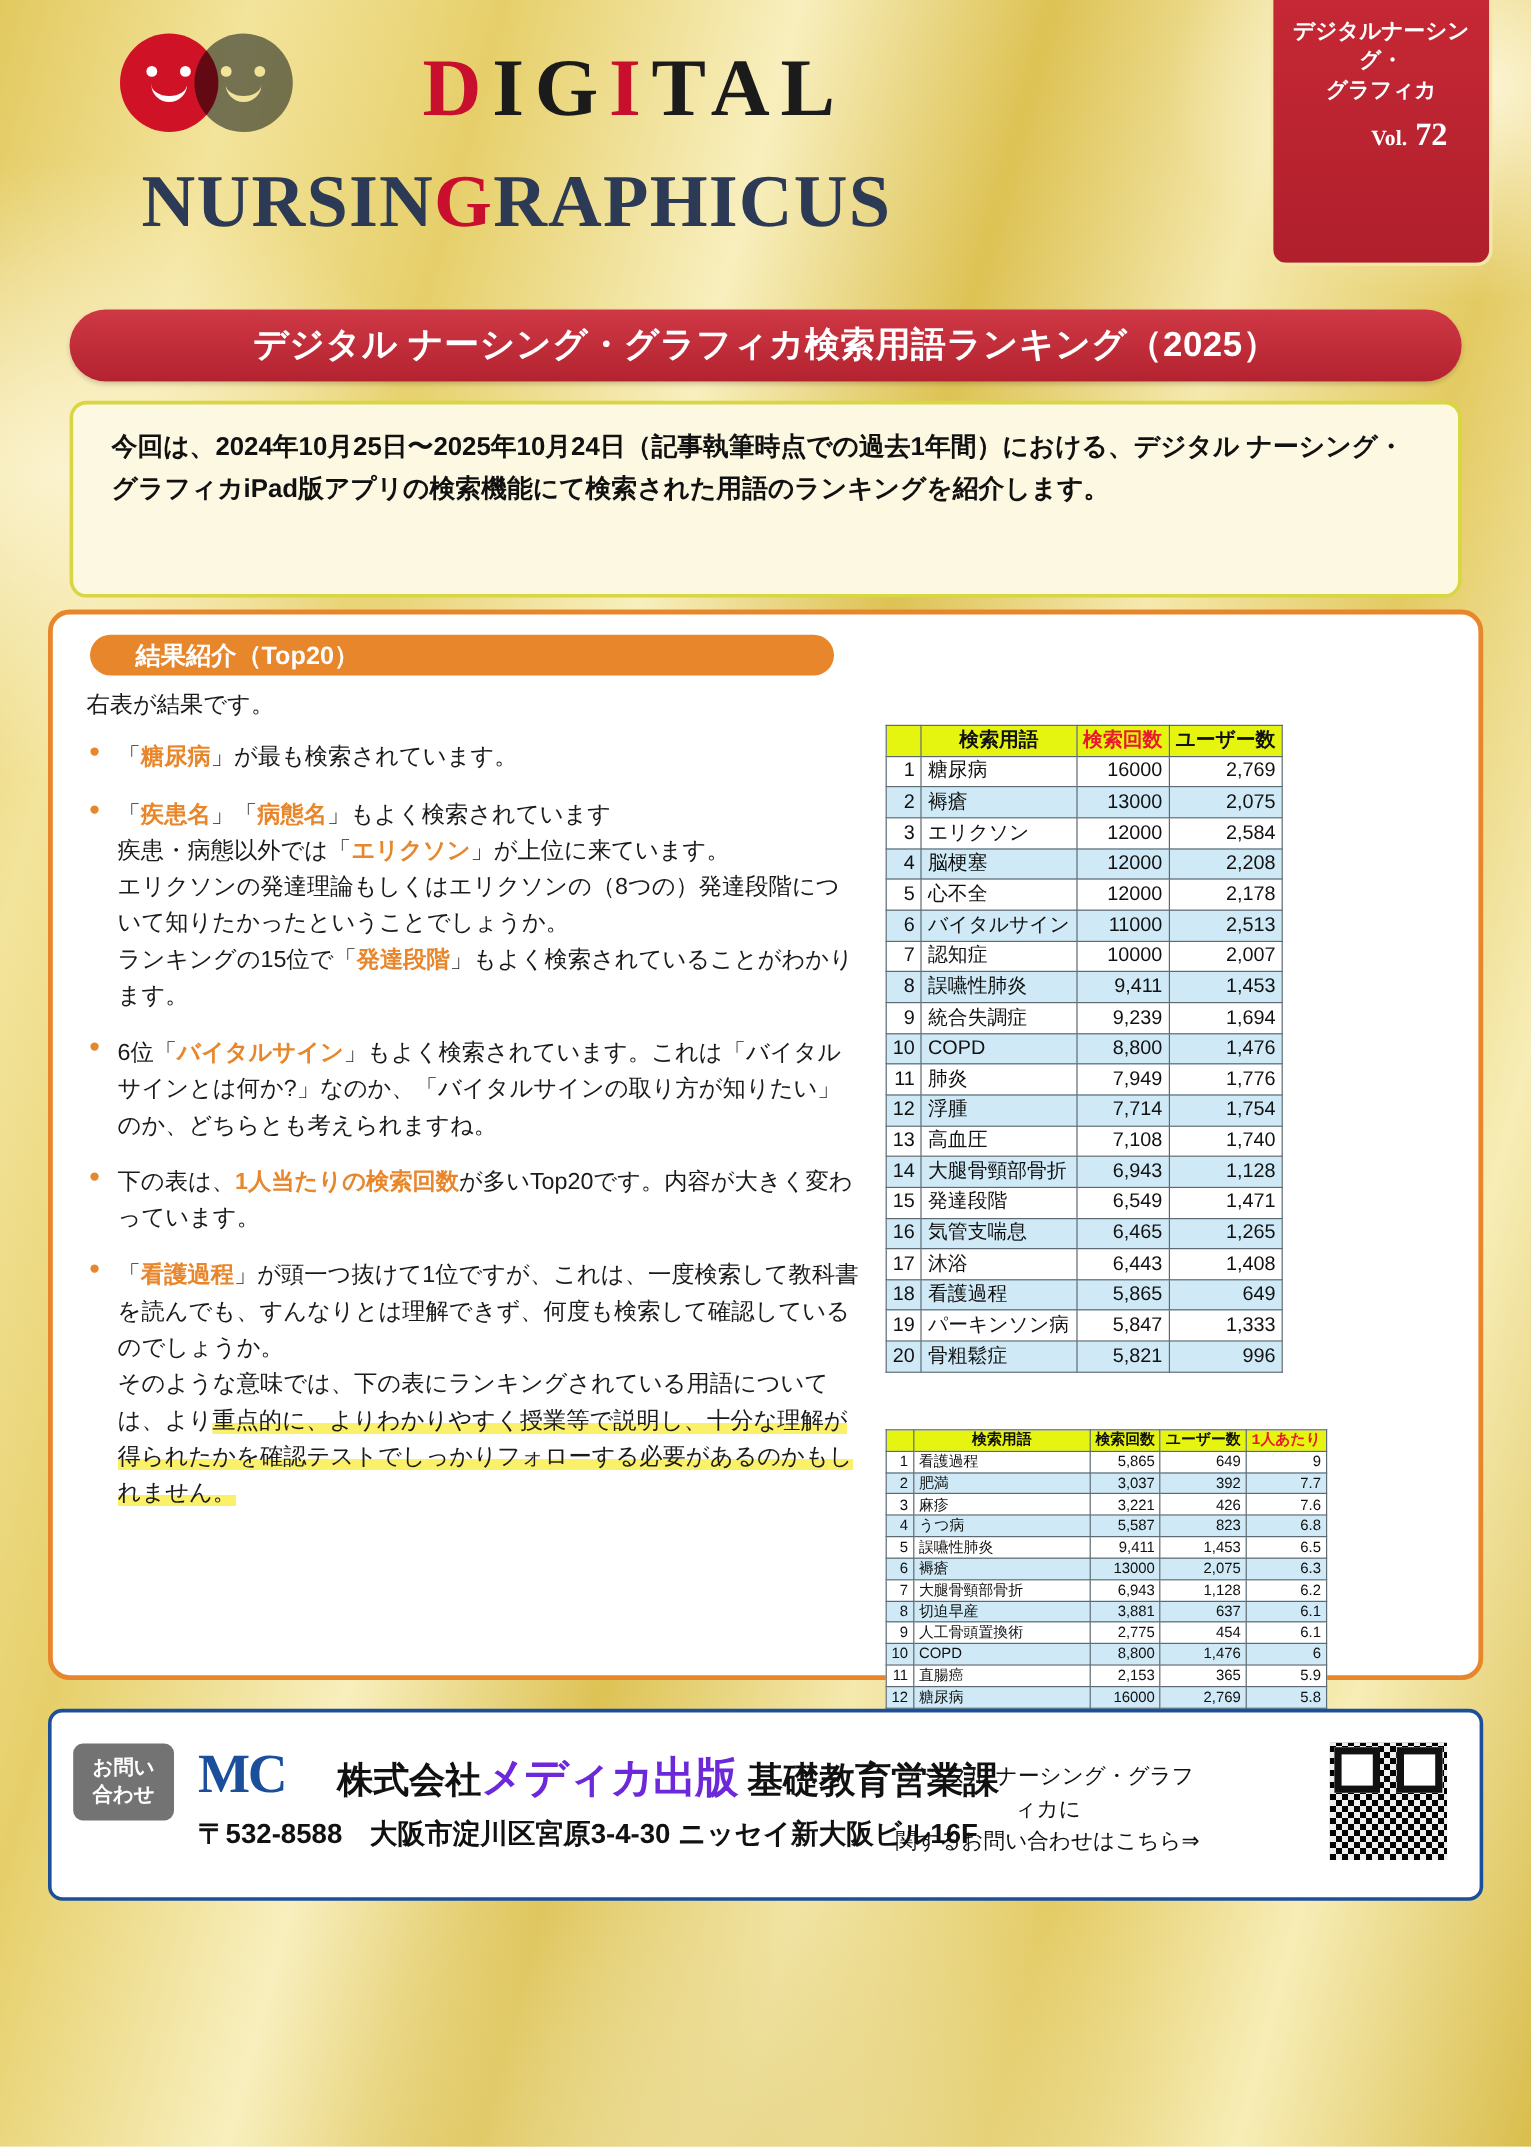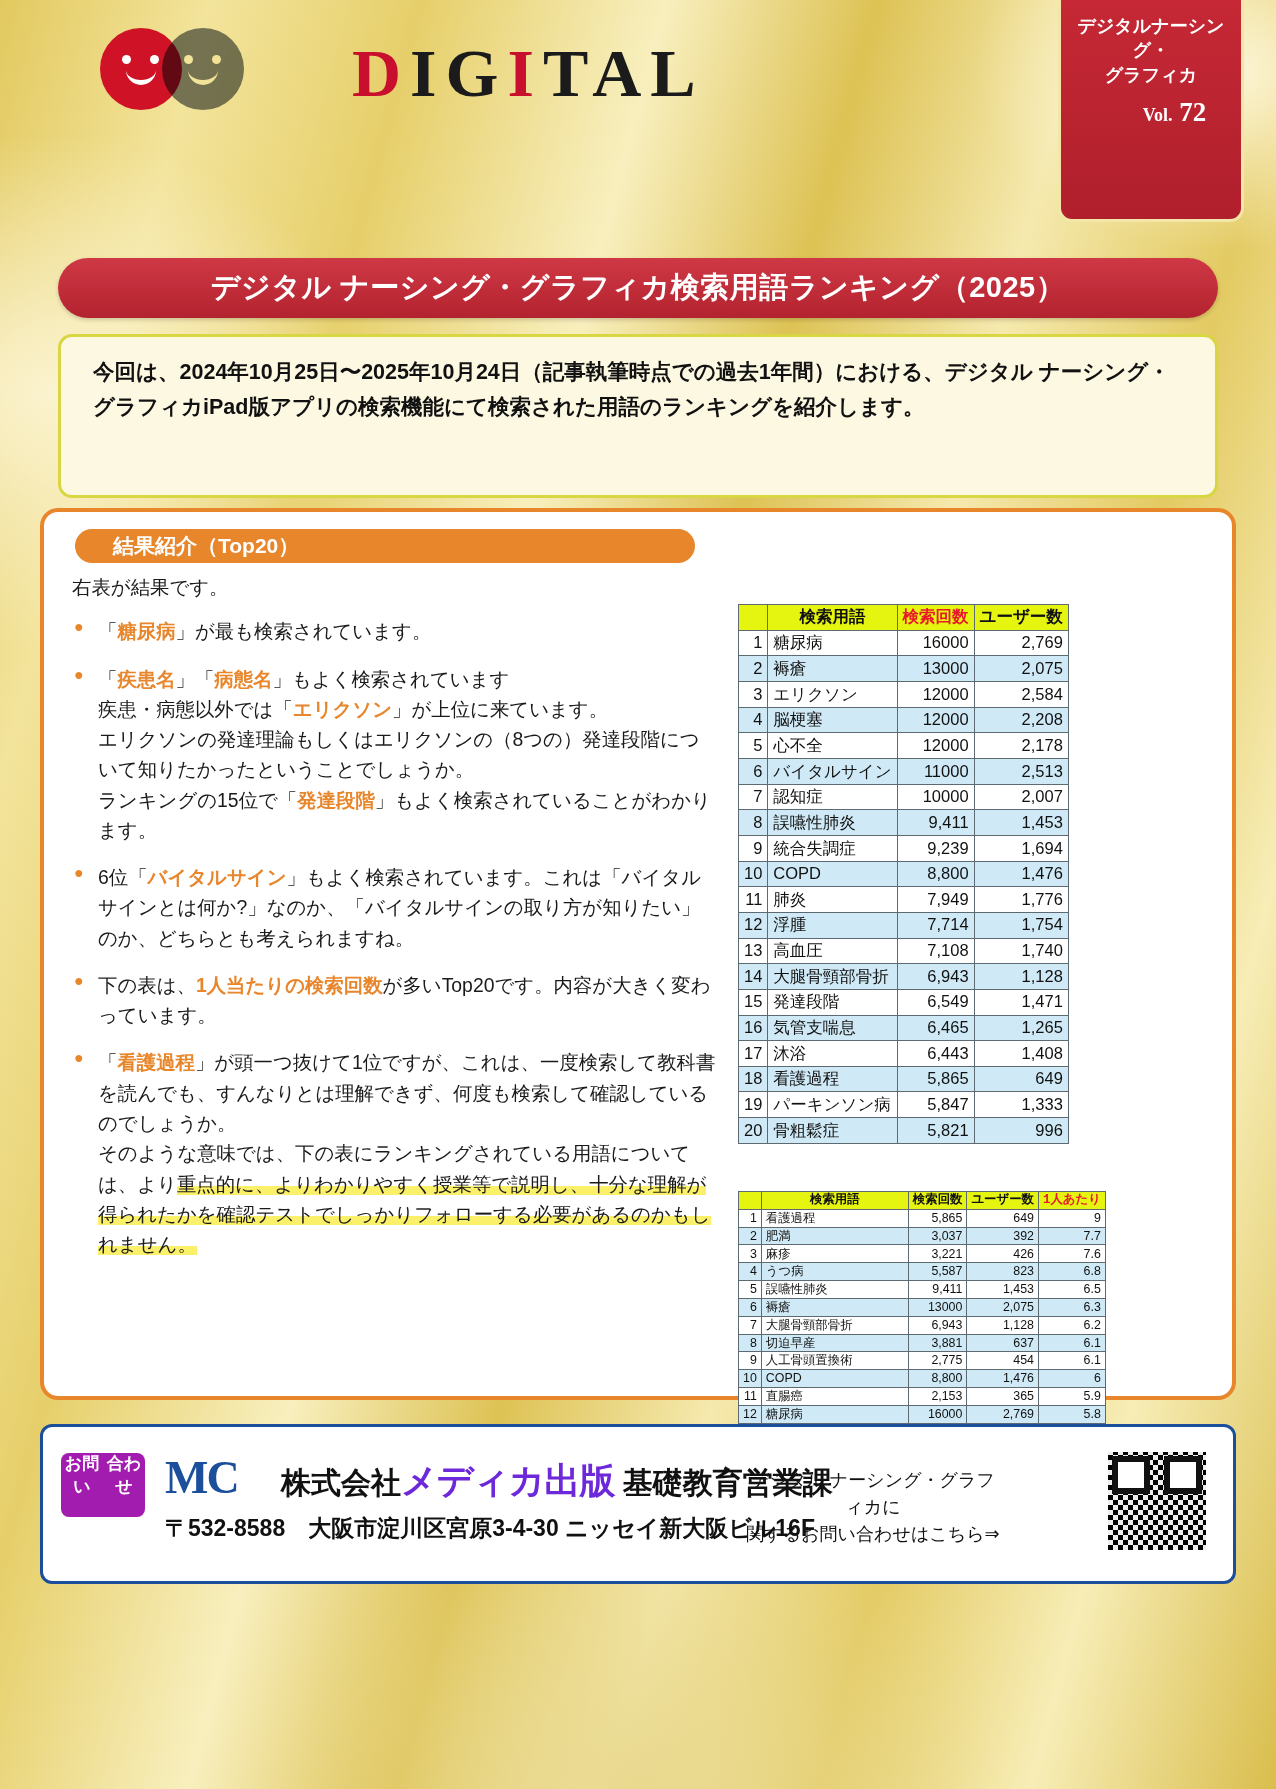--- a/index.html
+++ b/index.html
@@ -148,23 +148,23 @@
   #table-bottom th.percol { color: #e8192c; }
 
   
   .footer {
     position: absolute; left: 40px; top: 1424px; width: 1196px; height: 160px;
     background: #ffffff; border: 3px solid #1b4f9c; border-radius: 12px;
   }
   .footer-inner { position: relative; width: 100%; height: 100%; padding: 14px 18px; }
   .otoiawase {
     position: absolute; left: 18px; top: 26px; width: 84px; height: 64px;
-    background: #a21caf; border-radius: 8px; color: #fff;
+    background: #737373; border-radius: 8px; color: #fff;
     font-size: 17px; font-weight: bold; text-align: center;
-    display: flex; flex-direction: row; justify-content: center; line-height: 1.35;
+    display: flex; flex-direction: column; justify-content: center; line-height: 1.35;
   }
   .mc-logo {
     position: absolute; left: 122px; top: 24px;
     font-size: 46px; font-weight: bold; color: #1b4f9c; letter-spacing: -2px;
     font-family: "Liberation Serif","DejaVu Serif", serif;
   }
   .company {
     position: absolute; left: 238px; top: 30px;
     font-size: 30px; font-weight: bold; color: #111;
   }
@@ -204,20 +204,21 @@
         <div class="eye" style="left:50px"></div>
         <div class="mouth"></div>
       </div>
       <div class="face gray">
         <div class="eye" style="left:22px"></div>
         <div class="eye" style="left:50px"></div>
         <div class="mouth"></div>
       </div>
     </div>
     <div class="digital-word"><span class="r1">D</span>IG<span class="r2">I</span>TAL</div>
+    <div class="nursing-word">NURSIN<span class="gred">G</span>RAPHICUS</div>
 
     <div class="vol-badge">
       <div class="small1">デジタルナーシング・</div>
       <div class="small1">グラフィカ</div>
       <div class="volno"><span class="vsmall">Vol.</span> <span>72</span></div>
     </div>
   </div>
 
   <div class="title-bar">デジタル ナーシング・グラフィカ検索用語ランキング（2025）</div>
 

